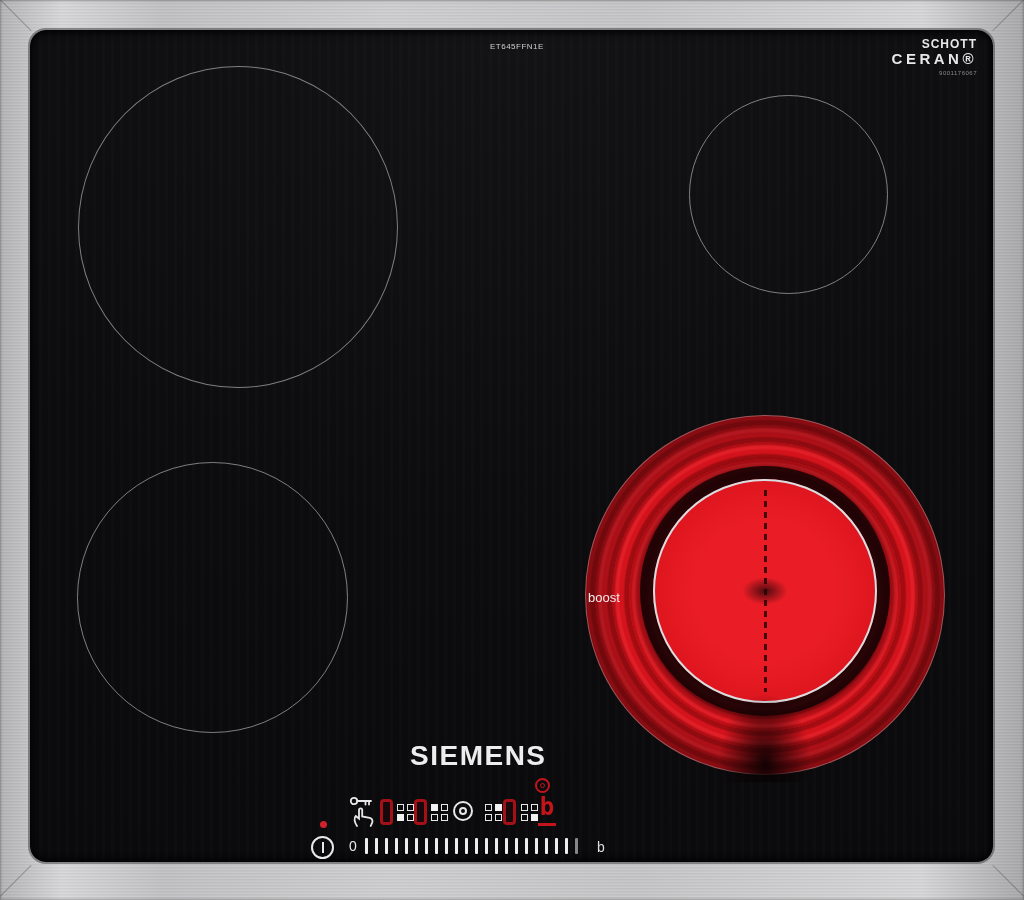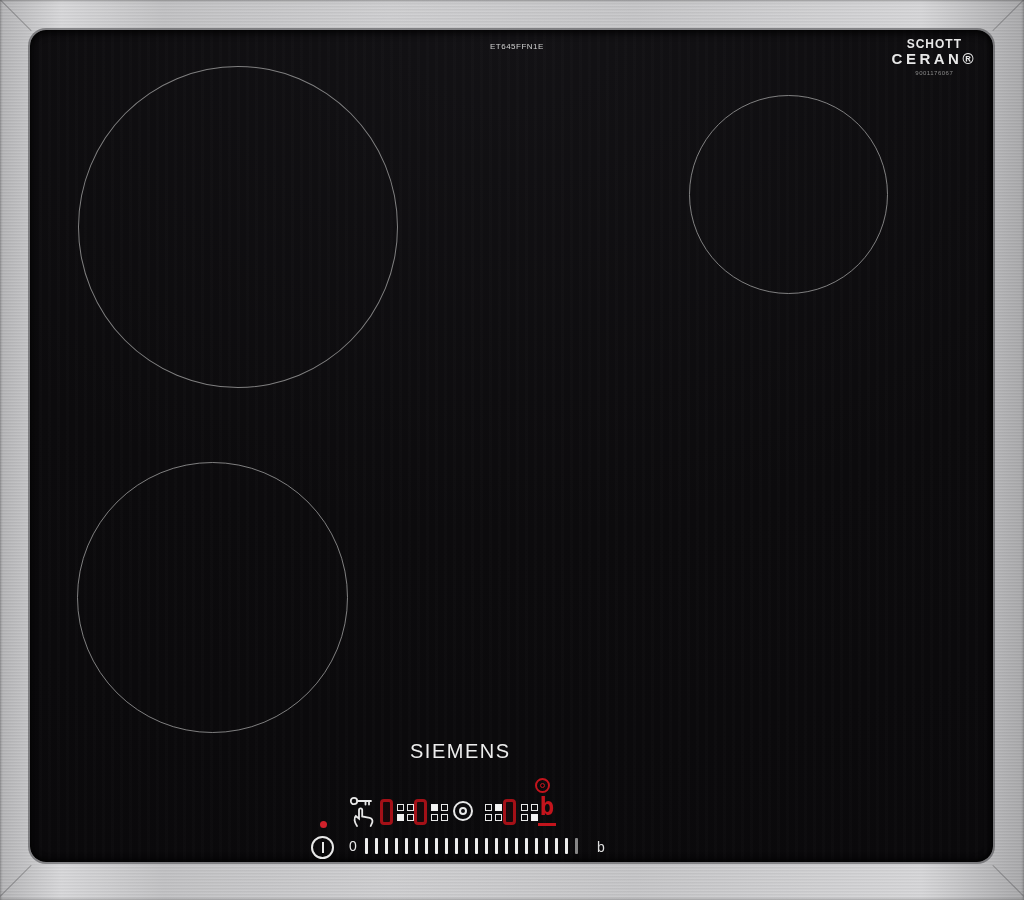--- a/index.html
+++ b/index.html
@@ -49,25 +49,25 @@
   .glow-inner::after{
     content:"";position:absolute;left:50%;top:50%;width:46px;height:28px;transform:translate(-50%,-50%);
     background:radial-gradient(ellipse, rgba(28,4,6,.75), rgba(28,4,6,0) 70%);
   }
   .glow-tab{
     position:absolute;bottom:-8px;left:50%;transform:translateX(-50%);width:100px;height:95px;
     background:radial-gradient(ellipse at 50% 80%, rgba(8,1,2,.92), rgba(8,1,2,0) 65%);
   }
   .boost-label{position:absolute;left:2px;top:174px;color:#f3eaea;font-size:13px;}
   .model-text{position:absolute;left:460px;top:12px;color:#cfcfcf;font-size:8px;letter-spacing:.5px;}
-  .schott{position:absolute;right:16px;top:8px;color:#e8e8e8;text-align:center;line-height:1.05;}
+  .schott{position:absolute;right:16px;top:8px;color:#e8e8e8;text-align:right;line-height:1.05;}
   .schott .l1{font-weight:bold;font-size:12px;letter-spacing:1px;}
   .schott .l2{font-weight:bold;font-size:15px;letter-spacing:3.5px;}
   .schott .serial{font-size:6px;color:#8a8a8a;letter-spacing:.5px;margin-top:4px;}
-  .siemens{position:absolute;left:380px;top:710px;color:#ededed;font-weight:normal;font-size:20px;letter-spacing:1.5px;}
+  .siemens{position:absolute;left:380px;top:710px;color:#ededed;font-weight:bold;font-size:28px;letter-spacing:1.5px;}
   
   .led-dot{position:absolute;left:290px;top:791px;width:7px;height:7px;border-radius:50%;background:#d1212b;}
   .childlock{position:absolute;left:319px;top:765px;width:29px;height:33px;}
   .seg0{
     position:absolute;width:13px;height:26px;border:3px solid #a41017;border-radius:4px;top:769px;
     background:rgba(60,6,9,.25);
   }
   .seg0.d1{left:350px;} .seg0.d2{left:384px;} .seg0.d3{left:473px;}
   .grid4{position:absolute;top:774px;width:17px;height:17px;display:grid;grid-template-columns:1fr 1fr;gap:3px;}
   .grid4 span{width:7px;height:7px;border:1.6px solid #e6e6e6;background:transparent;}
@@ -106,20 +106,25 @@
     <div class="schott">
       <div class="l1">SCHOTT</div>
       <div class="l2">CERAN®</div>
       <div class="serial">9001176067</div>
     </div>
 
     <div class="zone outline zone-rear-left"></div>
     <div class="zone outline zone-rear-right"></div>
     <div class="zone outline zone-front-left"></div>
 
+    <div class="zone zone-front-right">
+      <div class="glow-inner"></div>
+      <div class="glow-tab"></div>
+      <div class="boost-label">boost</div>
+    </div>
 
     <div class="siemens">SIEMENS</div>
 
     <div class="led-dot"></div>
 
     <div class="childlock">
       <svg width="29" height="33" viewBox="0 0 29 33" fill="none" stroke="#e8e8e8" stroke-width="1.8" stroke-linecap="round">
         <circle cx="5" cy="6" r="3.2"></circle>
         <path d="M8.5 6 H22 M16.5 6 v3.5 M20 6 v3.5"></path>
         <path d="M8 31 c-2.5-3.5 -3.5-8 -1.2-10 l3.2 2.6 V15 c0-2.2 3.2-2.2 3.2 0 v6.5 l7.5 1.4 c2.2 .5 3.2 2.3 2.6 4.5 L21.7 31"></path>

